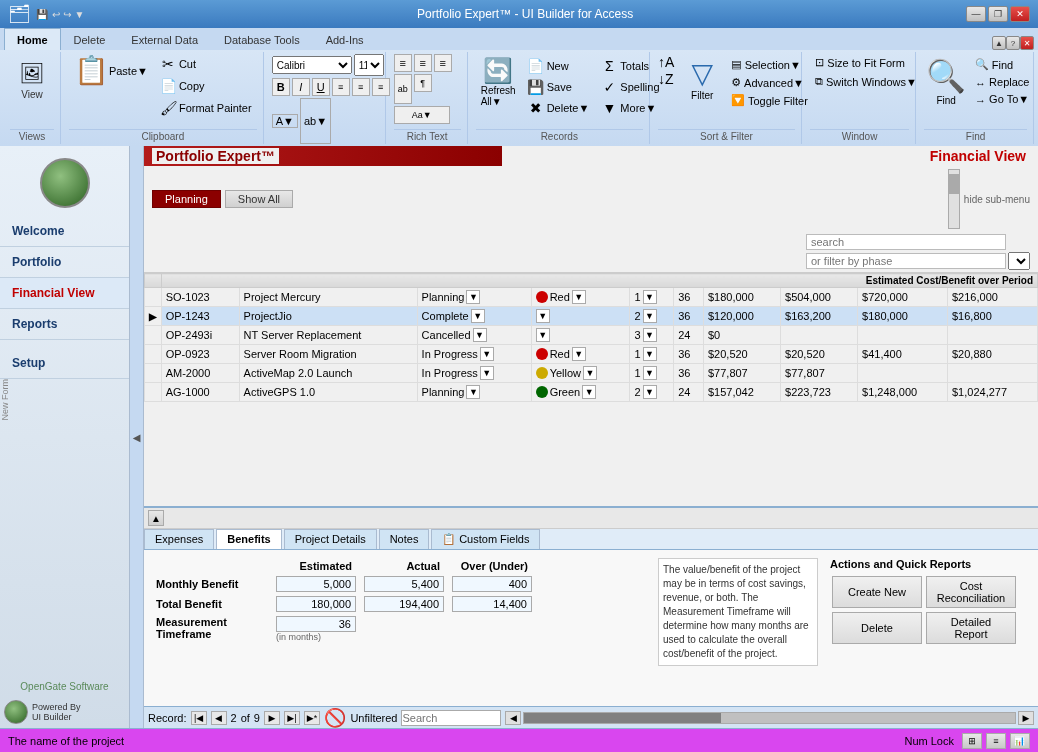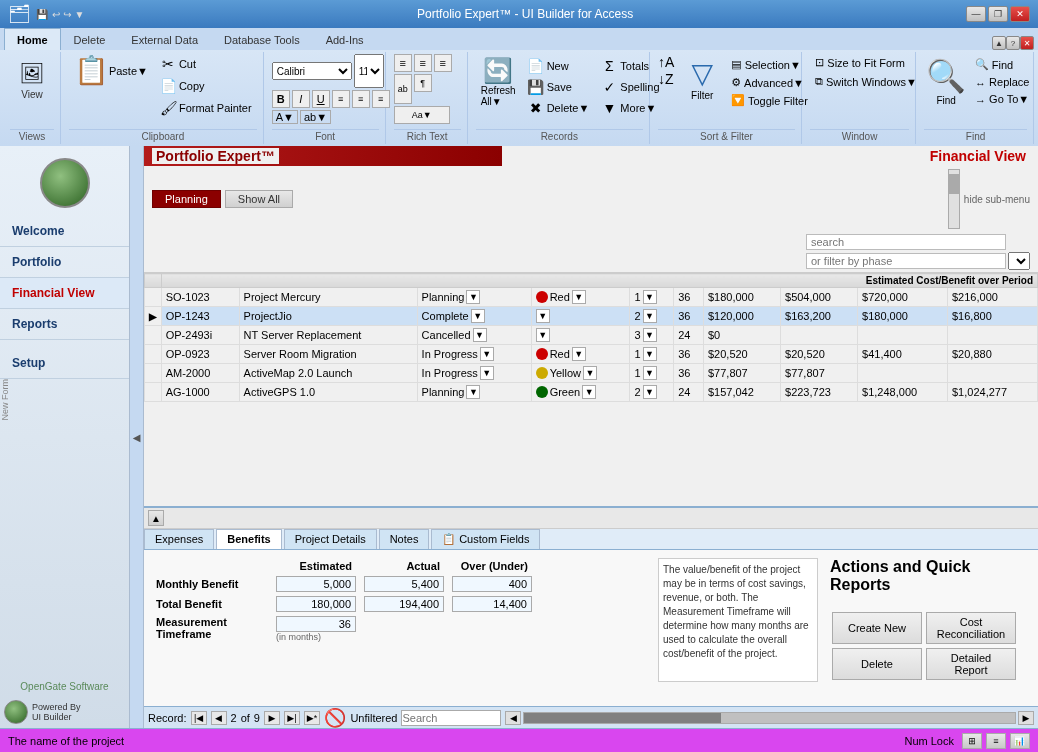--- a/index.html
+++ b/index.html
@@ -50,21 +50,21 @@
     .tab-item { padding: 3px 10px; border: 1px solid #aabbd0; border-bottom: none; background: #d0e4f4; cursor: pointer; font-size: 11px; margin-right: 2px; }
     .tab-item.active { background: white; font-weight: bold; }
     .detail-content { display: flex; padding: 8px; gap: 12px; }
     .benefits-form { flex: 1; }
     .benefits-table { border-collapse: collapse; }
     .benefits-table th { font-weight: bold; padding: 2px 8px; text-align: right; font-size: 11px; }
     .benefits-table td { padding: 2px 4px; }
     .form-input { border: 1px solid #aaa; background: #f0f8ff; width: 80px; text-align: right; padding: 1px 4px; font-size: 11px; }
     .info-box { width: 160px; font-size: 10px; color: #333; padding: 4px; border: 1px solid #ccc; background: #fff; line-height: 1.4; }
     .actions-panel { width: 200px; }
-    .actions-title { font-weight: bold; font-size: 16px; margin-bottom: 16px; }
+    .actions-title { font-weight: bold; font-size: 11px; margin-bottom: 4px; }
     .action-btn { background: linear-gradient(to bottom, #f0f0f0, #dcdcdc); border: 1px solid #aaa; padding: 3px 8px; cursor: pointer; font-size: 11px; width: 90px; margin: 2px; }
     .rec-btn { width: 16px; height: 14px; background: #e8e8e8; border: 1px solid #aaa; cursor: pointer; display: flex; align-items: center; justify-content: center; font-size: 9px; }
     .bottom-icons { display: flex; gap: 4px; margin-left: 8px; }
     .bottom-icon { width: 20px; height: 16px; background: linear-gradient(to bottom, #e8e8e8, #c8c8c8); border: 1px solid #aaa; cursor: pointer; display: flex; align-items: center; justify-content: center; font-size: 9px; }
 
     .bottom-status { height: 24px; background: #d946ef; border-top: 1px solid #8bafd1; display: flex; align-items: center; padding: 0 8px; font-size: 11px; }
 
     .app-container { display: flex; flex-direction: column; height: 752px; }
     .ribbon-area { background: linear-gradient(to bottom, #dce9f7, #c5d9f1); }
     .content-area { display: flex; flex: 1; overflow: hidden; }
@@ -141,33 +141,33 @@
             </div>
           </div>
         </div>
         <div class="ribbon-group-label">Clipboard</div>
       </div>
 
       <div class="ribbon-group" style="min-width:120px;">
         <div class="ribbon-group-items" style="flex-direction:column; gap:2px;">
           <div style="display:flex; gap:2px; align-items:center;">
             <select style="font-size:10px; height:18px; width:80px;"><option>Calibri</option></select>
-            <select style="font-size:10px; height:34px; width:30px;"><option>11</option></select>
+            <select style="font-size:10px; height:22px; width:30px;"><option>11</option></select>
           </div>
           <div style="display:flex; gap:2px; align-items:center;">
             <button style="font-weight:bold; width:18px; height:18px; font-size:11px; border:1px solid #aaa; cursor:pointer;">B</button>
             <button style="font-style:italic; width:18px; height:18px; font-size:11px; border:1px solid #aaa; cursor:pointer;">I</button>
             <button style="text-decoration:underline; width:18px; height:18px; font-size:11px; border:1px solid #aaa; cursor:pointer;">U</button>
             <button style="width:18px; height:18px; font-size:9px; border:1px solid #aaa; cursor:pointer;">≡</button>
             <button style="width:18px; height:18px; font-size:9px; border:1px solid #aaa; cursor:pointer;">≡</button>
             <button style="width:18px; height:18px; font-size:9px; border:1px solid #aaa; cursor:pointer;">≡</button>
           </div>
           <div style="display:flex; gap:2px; align-items:center; font-size:10px;">
             <span style="border:1px solid #aaa; padding: 0 3px; cursor:pointer;">A▼</span>
-            <span style="border:1px solid #aaa; padding: 0 3px; cursor:pointer;">ab▼</span>
+            <span style="border:1px solid #aaa; padding: 16px 3px; cursor:pointer;">ab▼</span>
           </div>
         </div>
         <div class="ribbon-group-label">Font</div>
       </div>
 
       <div class="ribbon-group" style="min-width:80px;">
         <div class="ribbon-group-items" style="flex-direction:column; gap:2px; font-size:10px;">
           <div style="display:flex; gap:2px;">
             <button style="width:18px;height:18px;border:1px solid #aaa;cursor:pointer;">≡</button>
             <button style="width:18px;height:18px;border:1px solid #aaa;cursor:pointer;">≡</button>

